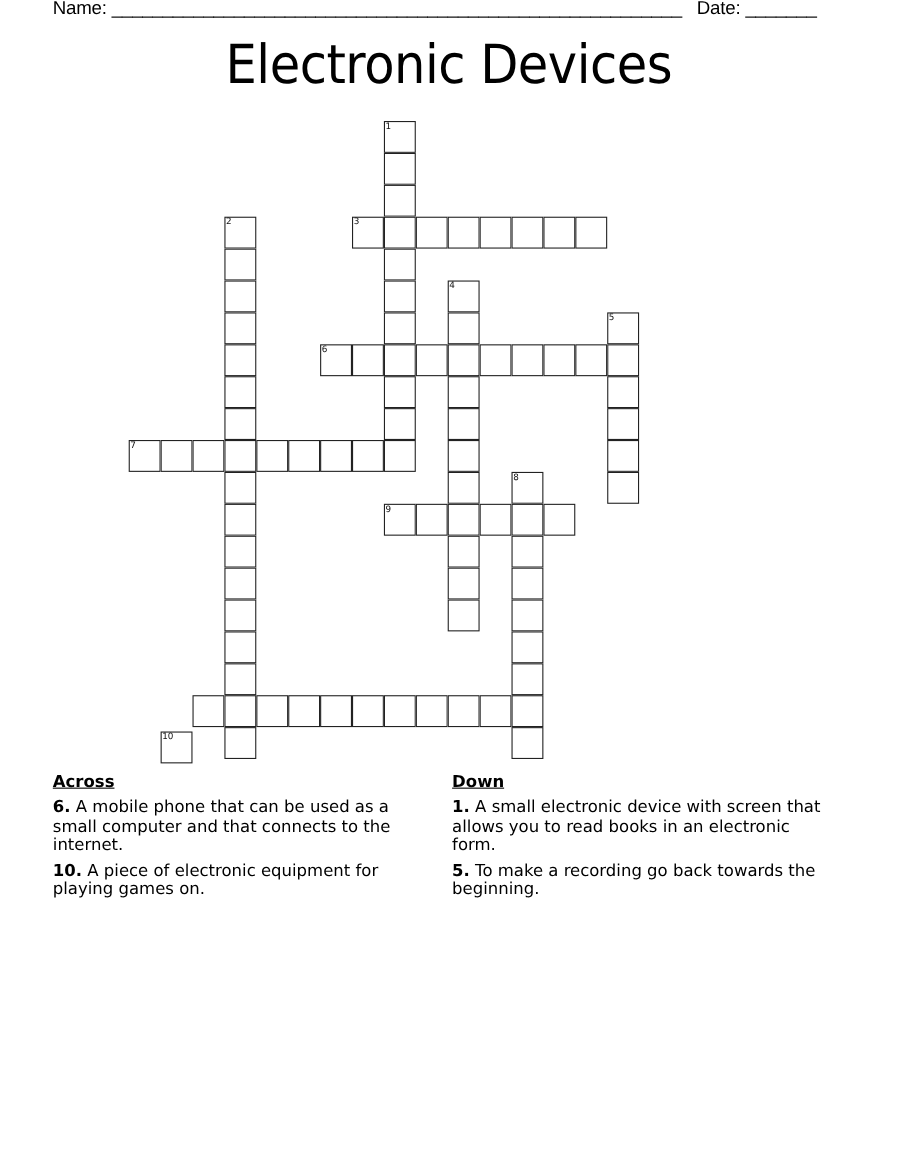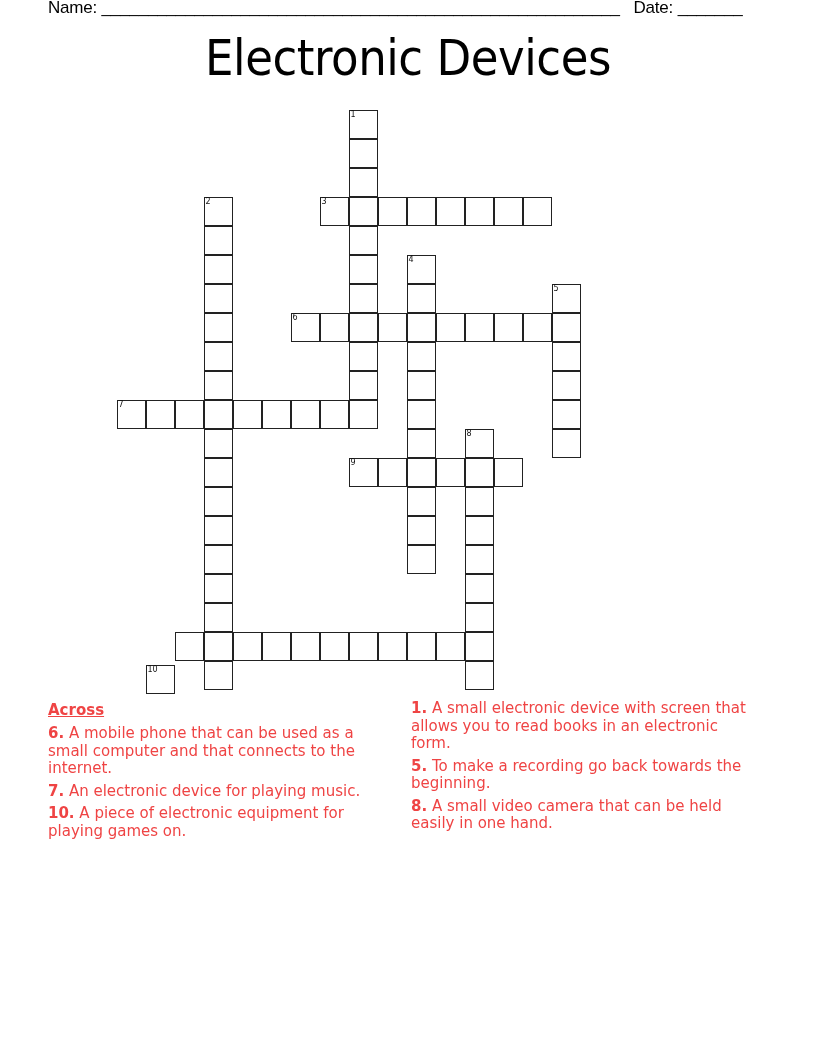--- a/index.html
+++ b/index.html
@@ -18,21 +18,21 @@
   .cell {
     position: absolute; width: 29px; height: 29px; box-sizing: border-box;
     border: 1.5px solid #222; background: #fff; margin-left: -0.5px; margin-top: -0.5px;
   }
   .cell .num {
     position: absolute; left: 1px; top: -1px; font-family: "DejaVu Sans", sans-serif;
     font-size: 8px; line-height: 10px; color: #111;
   }
   .clues {
     position: absolute; top: 700px; font-family: "DejaVu Sans", sans-serif;
-    font-size: 15px; line-height: 17.5px; color: #ef4444;
+    font-size: 15px; line-height: 17.5px; color: #000000;
   }
   .clues.across { left: 48px; width: 350px; }
   .clues.down { left: 411px; width: 350px; }
   .clues h3 {
     margin: 0 0 5px 0; font-size: 15px; font-weight: bold; text-decoration: underline;
     line-height: 20px;
   }
   .clue { margin: 0 0 5px 0; }
   .clue b { font-weight: bold; }
 </style>
@@ -151,21 +151,20 @@
     <div class="cell" style="left: 320px; top: 632px;"></div>
     <div class="cell" style="left: 349px; top: 632px;"></div>
     <div class="cell" style="left: 378px; top: 632px;"></div>
     <div class="cell" style="left: 407px; top: 632px;"></div>
     <div class="cell" style="left: 436px; top: 632px;"></div>
   </div>
 
 <div class="clues across">
   <h3>Across</h3>
   <div class="clue"><b>6.</b> <span>A mobile phone that can be used as a small computer and that connects to the internet.</span></div>
-  <div class="clue"><b>7.</b> <span>An electronic device for playing music.</span></div>
   <div class="clue"><b>10.</b> <span>A piece of electronic equipment for playing games on.</span></div>
 </div>
 
 <div class="clues down">
+  <h3>Down</h3>
   <div class="clue"><b>1.</b> <span>A small electronic device with screen that allows you to read books in an electronic form.</span></div>
   <div class="clue"><b>5.</b> <span>To make a recording go back towards the beginning.</span></div>
-  <div class="clue"><b>8.</b> <span>A small video camera that can be held easily in one hand.</span></div>
 </div>
 
 </body></html>

